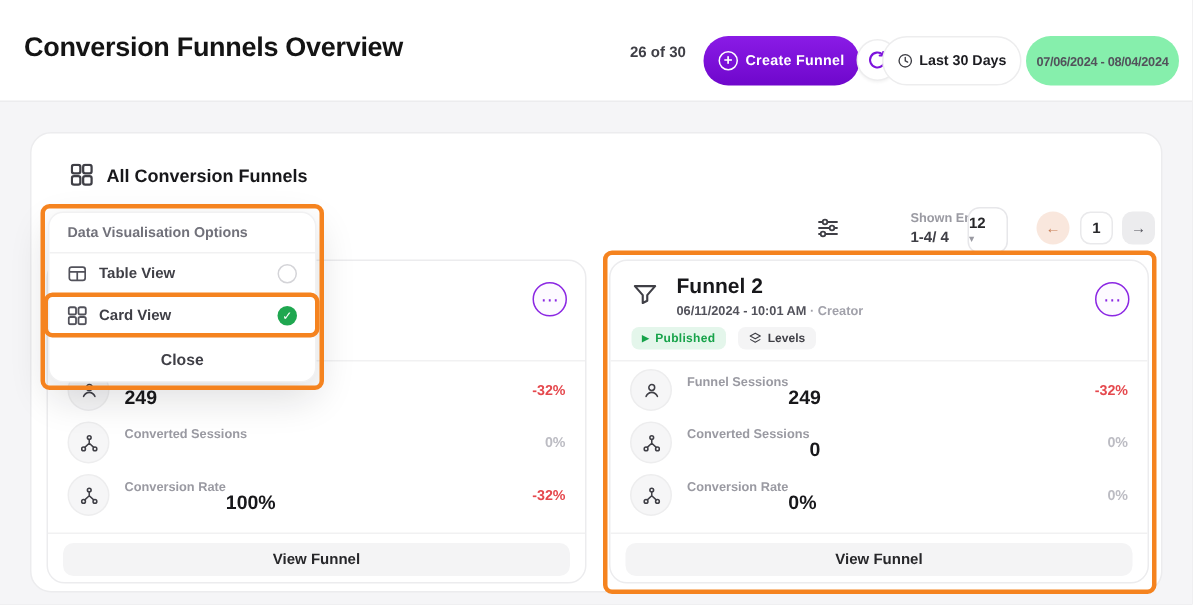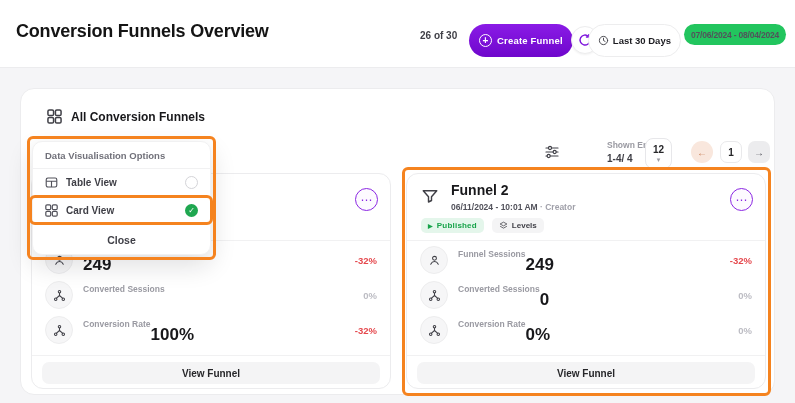--- a/index.html
+++ b/index.html
@@ -18,33 +18,33 @@
   .fl-count{position:absolute;left:420px;top:30px;font-size:10px;font-weight:700;color:#3f3f46}
   .create-btn{position:absolute;left:469px;top:24px;height:33px;padding:0 10px;border-radius:17px;
     background:linear-gradient(180deg,#8a1be6,#6f07cc);display:flex;align-items:center;gap:5px;color:#fff;cursor:pointer;border:none}
   .plus-ic{width:13px;height:13px;border:1.3px solid #fff;border-radius:50%;display:flex;align-items:center;justify-content:center;font-size:10px;line-height:1;font-weight:700}
   .create-label{font-size:9.5px;font-weight:700;letter-spacing:.2px}
   .refresh-btn{position:absolute;left:571px;top:26px;width:28px;height:28px;border-radius:50%;background:#fff;border:1px solid #ededee;
     display:flex;align-items:center;justify-content:center;cursor:pointer;box-shadow:0 1px 2px rgba(0,0,0,.05)}
   .period{position:absolute;right:9px;top:24px;height:33px;display:flex;gap:3px}
   .period-main{height:33px;display:flex;align-items:center;gap:4px;background:#fff;border:1px solid #ededee;border-radius:17px;padding:0 9px;cursor:pointer}
   .period-label{font-size:9.5px;font-weight:700;color:#1c1c21;white-space:nowrap}
-  .date-pill{height:21px;display:flex;align-items:center;background:#22c55e;border-radius:17px;padding:0 7px;
+  .date-pill{height:33px;display:flex;align-items:center;background:#86efac;border-radius:17px;padding:0 7px;
     font-size:8.5px;font-weight:700;color:#52525b;letter-spacing:-.2px;cursor:pointer;white-space:nowrap}
 
   
   .panel{position:absolute;left:20px;top:88px;width:755px;height:307px;background:#fff;border:1px solid #ececee;border-radius:14px}
   .panel-title{position:absolute;left:26px;top:20px;display:flex;align-items:center;gap:9px}
   .panel-title-text{font-size:12px;font-weight:800;color:#18181b}
   .filter-ic{position:absolute;left:522px;top:55px;width:20px;height:18px;color:#3f3f46;cursor:pointer}
   .entries{position:absolute;left:586px;top:51px;width:58px;}
   .entries-label{font-size:8.5px;color:#9a9aa2;font-weight:600;white-space:nowrap}
   .entries-value{font-size:10px;color:#3f3f46;font-weight:700;margin-top:3px}
   .sizer{position:absolute;left:624px;top:49px;width:27px;height:31px;border:1px solid #e7e7ea;border-radius:8px;
-    display:flex;flex-direction:column;align-items:center;justify-content:center;cursor:pointer;background:#fff}
+    display:flex;flex-direction:column;justify-content:center;cursor:pointer;background:#fff}
   .sizer-num{font-size:10px;font-weight:700;color:#27272a;line-height:1}
   .sizer-caret{font-size:7px;color:#9a9aa2;line-height:1;margin-top:1px}
   .pag-prev{position:absolute;left:670px;top:52px;width:22px;height:22px;border-radius:50%;background:#f9e7dd;color:#c87f57;
     display:flex;align-items:center;justify-content:center;font-size:10px;cursor:pointer}
   .pag-page{position:absolute;left:699px;top:52px;width:22px;height:22px;border-radius:7px;background:#fff;border:1px solid #e9e9eb;
     display:flex;align-items:center;justify-content:center;font-size:10px;font-weight:700;color:#27272a;cursor:pointer}
   .pag-next{position:absolute;left:727px;top:52px;width:22px;height:22px;border-radius:7px;background:#ececee;color:#52525b;
     display:flex;align-items:center;justify-content:center;font-size:10px;cursor:pointer}
 
   
@@ -66,21 +66,21 @@
     font-size:8px;font-weight:700;cursor:pointer}
   .card-div{position:absolute;left:0;right:0;height:1px;background:#f1f1f2}
   .div-top{top:66px}
   .div-bot{top:181px}
   .metric{position:absolute;left:13px;right:13px;height:32px;display:flex;align-items:center}
   .m1{top:70px}.m2{top:105px}.m3{top:140px}
   .metric-ic{width:28px;height:28px;border-radius:50%;background:#f6f6f7;border:1px solid #ededee;
     display:flex;align-items:center;justify-content:center;color:#3f3f46;flex:0 0 auto}
   .metric-txt{margin-left:10px;display:flex;flex-direction:row;justify-content:center}
   .metric-label{font-size:8.5px;color:#9a9aa2;font-weight:600;height:10px;line-height:10px}
-  .metric-value{font-size:17px;font-weight:800;color:#18181b;margin-top:10px;min-height:12px;line-height:12px}
+  .metric-value{font-size:13px;font-weight:800;color:#18181b;margin-top:10px;min-height:12px;line-height:12px}
   .metric-badge{margin-left:auto;font-size:9.5px;font-weight:800}
   .badge-red{color:#e5484d}
   .badge-gray{color:#bcbcc3}
   .view-btn{position:absolute;left:10px;right:10px;top:188px;height:22px;background:#f4f4f5;border:none;border-radius:7px;
     display:flex;align-items:center;justify-content:center;font-size:10px;font-weight:700;color:#27272a;cursor:pointer;font-family:inherit}
 
   
   .popup{position:absolute;left:32px;top:141px;width:179px;height:114px;background:#fff;border-radius:10px;z-index:50;
     box-shadow:0 10px 26px rgba(24,24,27,.14);border:1px solid #f1f1f2}
   .popup-title{height:27px;display:flex;align-items:center;padding:0 12px;font-size:9.5px;font-weight:600;color:#71717a;

